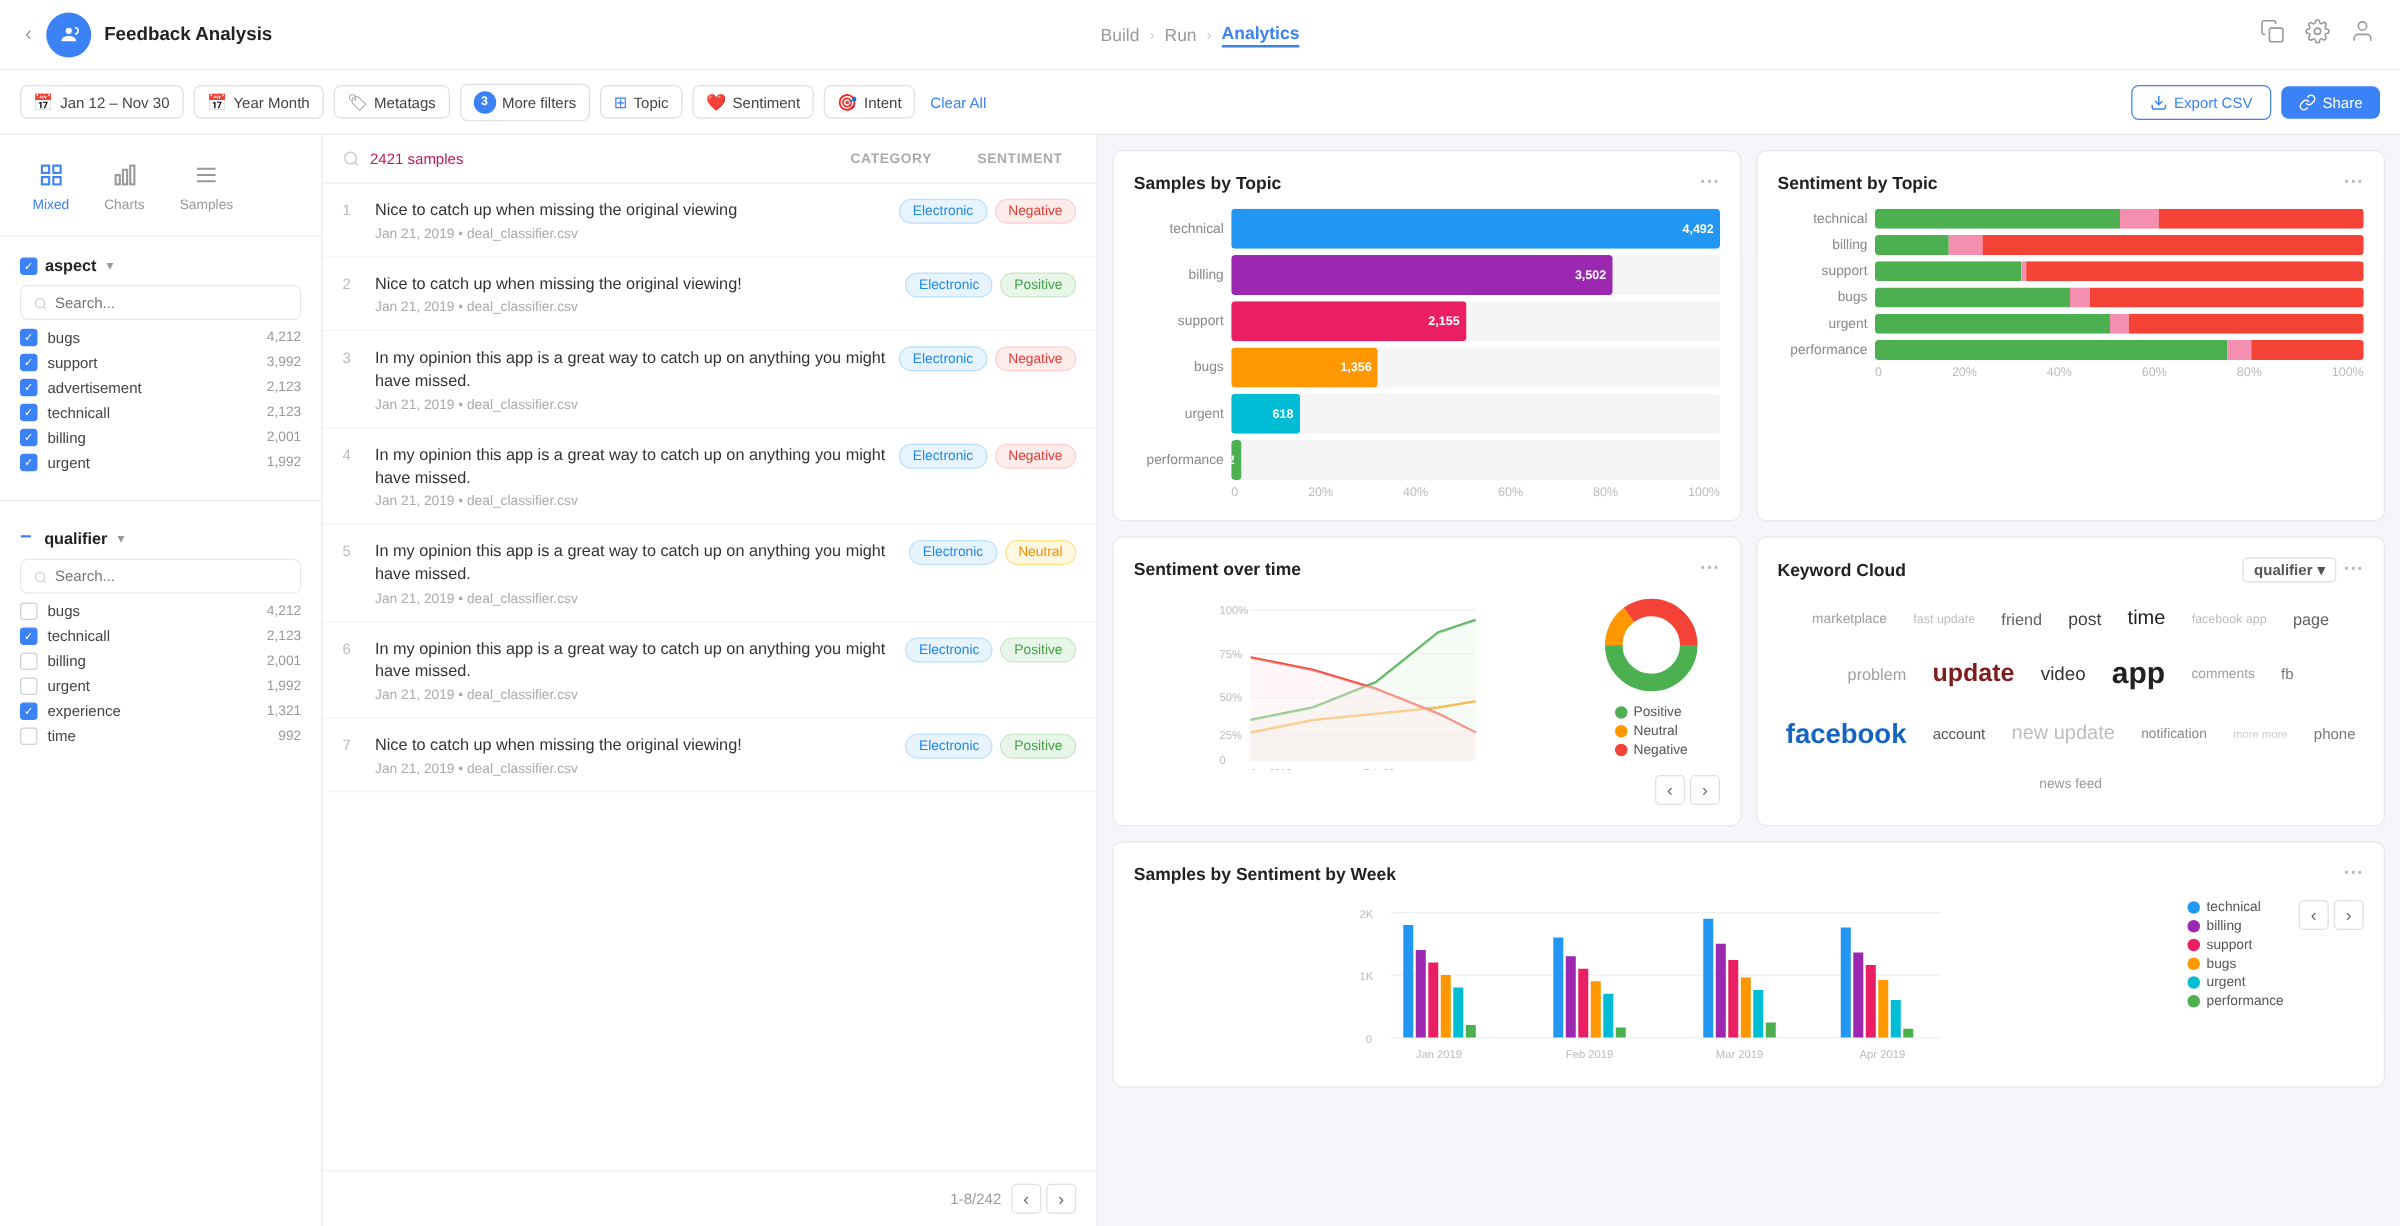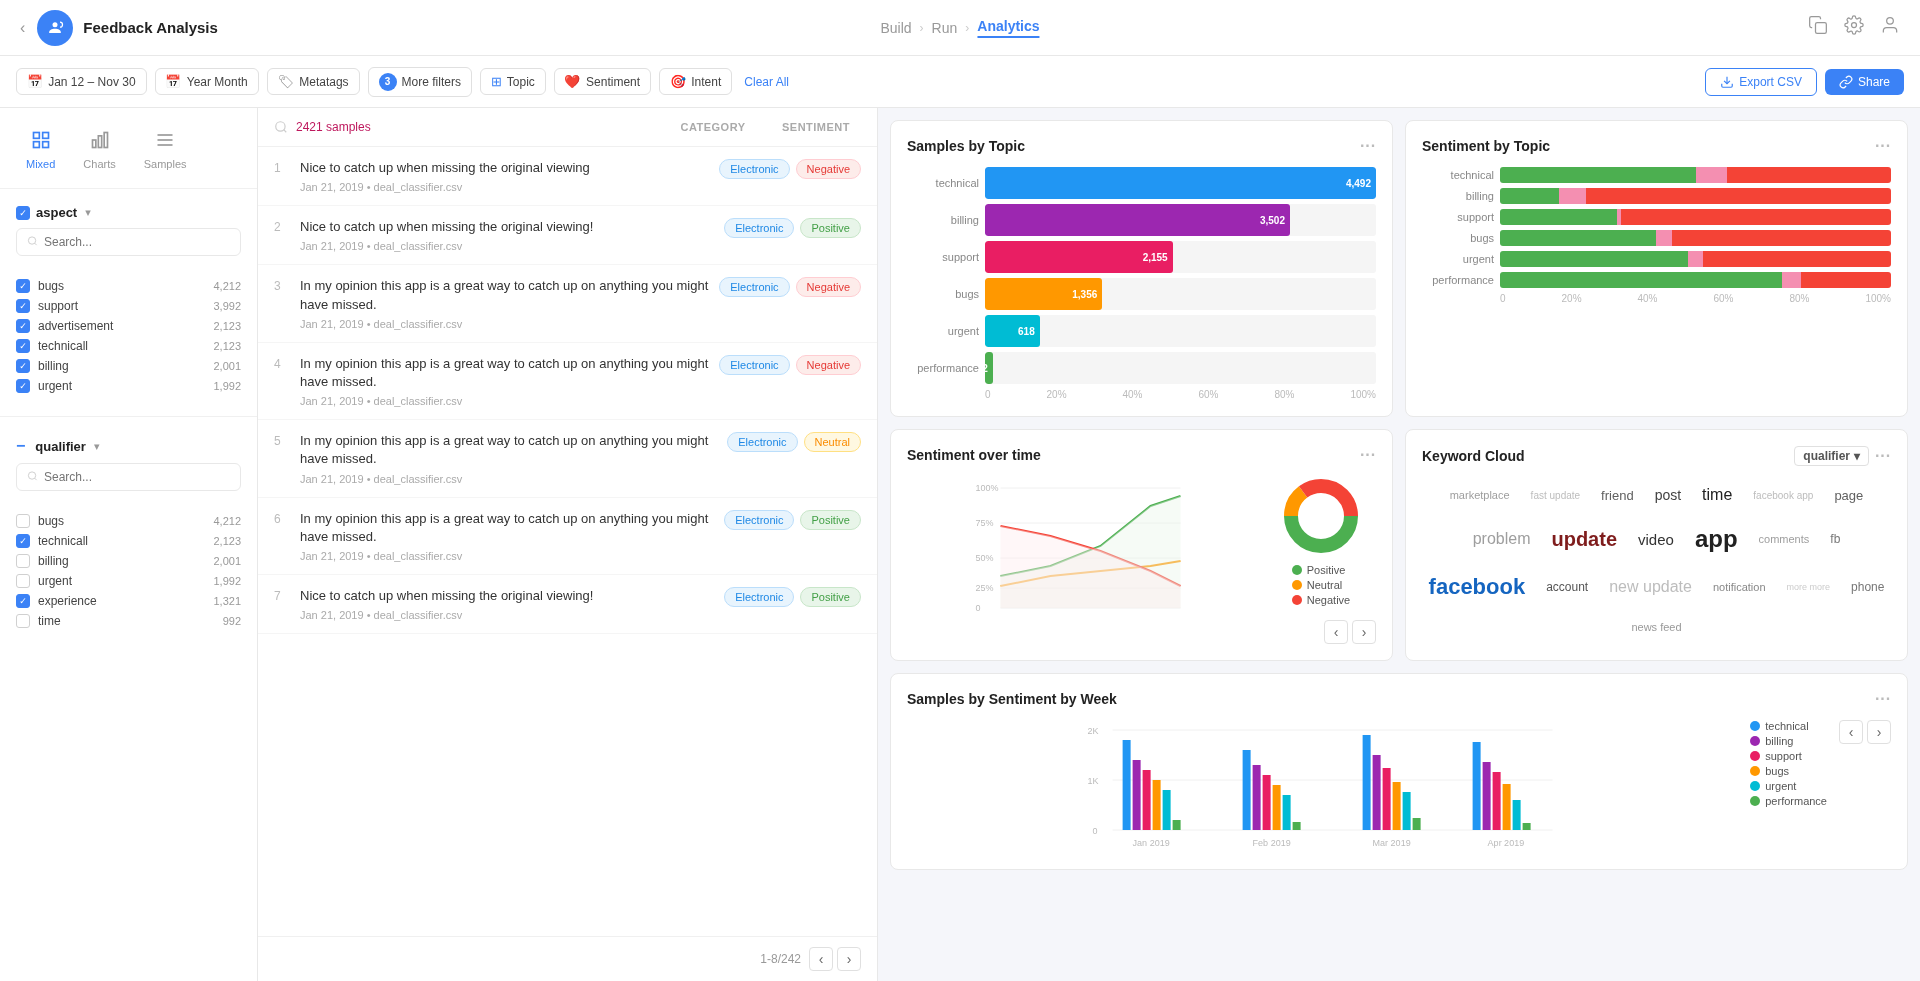--- a/index.html
+++ b/index.html
@@ -58,21 +58,21 @@
     }
     .sidebar-tabs { display: flex; align-items: center; padding: 0 12px 12px; border-bottom: 1px solid #f0f0f0; margin-bottom: 8px; }
     .sidebar-tab { display: flex; flex-direction: column; align-items: center; gap: 3px; padding: 6px 14px; cursor: pointer; font-size: 11px; color: #888; border-radius: 8px; }
     .sidebar-tab.active { color: #3b82f6; }
     .sidebar-tab .tab-icon { font-size: 18px; }
     .filter-section { padding: 8px 16px; }
     .filter-section-header { display: flex; align-items: center; gap: 6px; margin-bottom: 8px; }
     .filter-section-title { font-size: 13px; font-weight: 600; color: #222; }
     .filter-section-arrow { color: #999; font-size: 11px; margin-left: 2px; }
     .filter-minus { color: #3b82f6; font-size: 16px; font-weight: 700; margin-right: 4px; }
-    .search-box { display: flex; align-items: flex-start; gap: 6px; padding: 6px 10px; border: 1px solid #e8e8e8; border-radius: 6px; margin-bottom: 20px; }
+    .search-box { display: flex; align-items: flex-end; gap: 6px; padding: 6px 10px; border: 1px solid #e8e8e8; border-radius: 6px; margin-bottom: 4px; }
     .search-box input { border: none; outline: none; font-size: 12px; color: #999; width: 100%; background: transparent; }
     .filter-item { display: flex; align-items: center; gap: 8px; padding: 3px 0; cursor: pointer; }
     .filter-check { width: 14px; height: 14px; border: 1.5px solid #d0d0d0; border-radius: 3px; display: flex; align-items: center; justify-content: center; flex-shrink: 0; }
     .filter-check.checked { background: #3b82f6; border-color: #3b82f6; color: #fff; font-size: 9px; }
     .filter-label { font-size: 12px; color: #444; flex: 1; }
     .filter-count { font-size: 11px; color: #999; }
     .divider { height: 1px; background: #f0f0f0; margin: 12px 0; }
 
     
     .content-area { flex: 1; display: flex; overflow: hidden; }
@@ -675,21 +675,21 @@
           </div>
         </div>
         <div class="keyword-cloud" id="keyword-cloud">
             <span class="keyword" style="font-size: 11px; color: rgb(158, 158, 158); font-weight: 400;">marketplace</span>
             <span class="keyword" style="font-size: 10px; color: rgb(189, 189, 189); font-weight: 400;">fast update</span>
             <span class="keyword" style="font-size: 13px; color: rgb(97, 97, 97); font-weight: 400;">friend</span>
             <span class="keyword" style="font-size: 14px; color: rgb(66, 66, 66); font-weight: 400;">post</span>
             <span class="keyword" style="font-size: 16px; color: rgb(33, 33, 33); font-weight: 400;">time</span>
             <span class="keyword" style="font-size: 10px; color: rgb(189, 189, 189); font-weight: 400;">facebook app</span>
             <span class="keyword" style="font-size: 13px; color: rgb(97, 97, 97); font-weight: 400;">page</span>
-            <span class="keyword" style="font-size: 16px; color: rgb(158, 158, 158); font-weight: 400;">problem</span>
+            <span class="keyword" style="font-size: 13px; color: rgb(158, 158, 158); font-weight: 400;">problem</span>
             <span class="keyword" style="font-size: 20px; color: #7f1d1d; font-weight: 700;">update</span>
             <span class="keyword" style="font-size: 15px; color: rgb(51, 51, 51); font-weight: 400;">video</span>
             <span class="keyword" style="font-size: 24px; color: rgb(33, 33, 33); font-weight: 700;">app</span>
             <span class="keyword" style="font-size: 11px; color: rgb(158, 158, 158); font-weight: 400;">comments</span>
             <span class="keyword" style="font-size: 12px; color: rgb(119, 119, 119); font-weight: 400;">fb</span>
             <span class="keyword" style="font-size: 22px; color: rgb(21, 101, 192); font-weight: 700;">facebook</span>
             <span class="keyword" style="font-size: 12px; color: rgb(85, 85, 85); font-weight: 400;">account</span>
             <span class="keyword" style="font-size: 16px; color: rgb(189, 189, 189); font-weight: 400;">new update</span>
             <span class="keyword" style="font-size: 11px; color: rgb(136, 136, 136); font-weight: 400;">notification</span>
             <span class="keyword" style="font-size: 9px; color: rgb(204, 204, 204); font-weight: 400;">more more</span>

